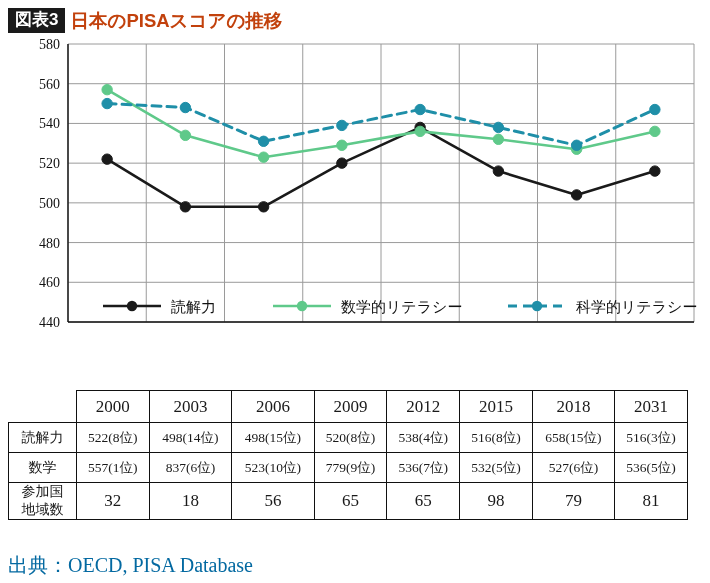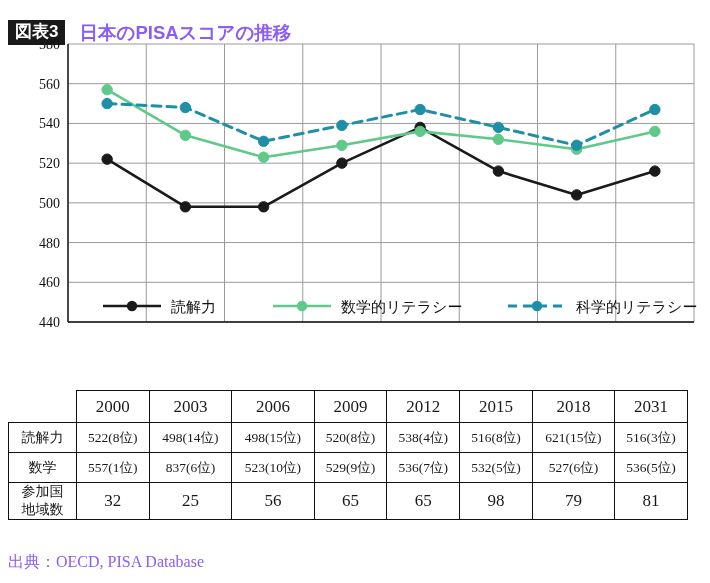--- a/index.html
+++ b/index.html
@@ -13,39 +13,39 @@
   #page {
     position: relative;
     width: 710px; height: 583px;
     background: #ffffff;
     overflow: hidden;
   }
 
   
   #title-bar {
     position: absolute;
-    left: 8px; top: 20px;
+    left: 8px; top: 8px;
     display: flex;
     align-items: center;
-    gap: 14px;
+    gap: 5px;
   }
   #title-badge {
     background: #1a1a1a;
     color: #ffffff;
     font-size: 17px;
     font-weight: bold;
     padding: 2px 7px 3px 7px;
     line-height: 1.15;
     letter-spacing: 0px;
     font-family: "Liberation Sans", sans-serif;
   }
   #title-text {
     font-size: 18.5px;
     font-weight: bold;
-    color: #8b5cf6;
+    color: #c2410c;
     letter-spacing: 0px;
   }
 
   
   #chart-wrap {
     position: absolute;
     left: 8px; top: 38px;
     width: 694px; height: 330px;
   }
   #chart-svg { display: block; }
@@ -87,22 +87,22 @@
   }
   td.count {
     font-size: 17px;
   }
 
   
   #source {
     position: absolute;
     left: 8px; top: 552px;
     font-family: "Liberation Serif", serif;
-    font-size: 16px;
-    color: #8b5cf6;
+    font-size: 20px;
+    color: #0369a1;
   }
 </style>
 </head>
 <body>
 
 <div id="page">
 
   <div id="title-bar">
     <span id="title-badge">図表3</span>
     <span id="title-text">日本のPISAスコアの推移</span>
@@ -193,41 +193,41 @@
       </thead>
       <tbody>
         <tr>
           <th class="rowhead">読解力</th>
           <td class="multiline">522(8位)</td>
           <td class="multiline">498(14位)</td>
           <td class="multiline">498(15位)</td>
           <td class="multiline">520(8位)</td>
           <td class="multiline">538(4位)</td>
           <td class="multiline">516(8位)</td>
-          <td class="multiline">621(15位)</td>
+          <td class="multiline">658(15位)</td>
           <td class="multiline">516(3位)</td>
         </tr>
         <tr>
           <th class="rowhead">数学</th>
           <td class="multiline">557(1位)</td>
           <td class="multiline">837(6位)</td>
           <td class="multiline">523(10位)</td>
-          <td class="multiline">529(9位)</td>
+          <td class="multiline">779(9位)</td>
           <td class="multiline">536(7位)</td>
           <td class="multiline">532(5位)</td>
           <td class="multiline">527(6位)</td>
           <td class="multiline">536(5位)</td>
         </tr>
         <tr>
           <th class="rowhead">
             <div>参加国</div>
             <div>地域数</div>
           </th>
           <td class="count">32</td>
-          <td class="count">25</td>
+          <td class="count">18</td>
           <td class="count">56</td>
           <td class="count">65</td>
           <td class="count">65</td>
           <td class="count">98</td>
           <td class="count">79</td>
           <td class="count">81</td>
         </tr>
       </tbody>
     </table>
   </div>

